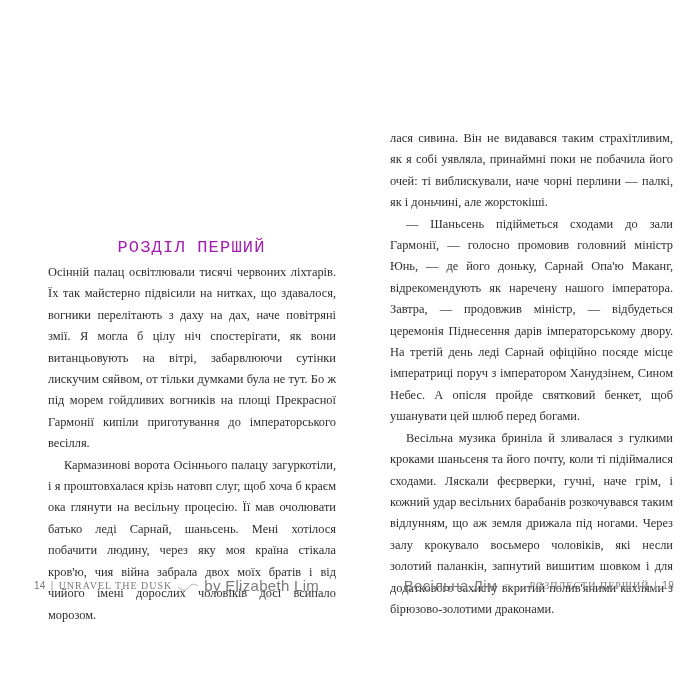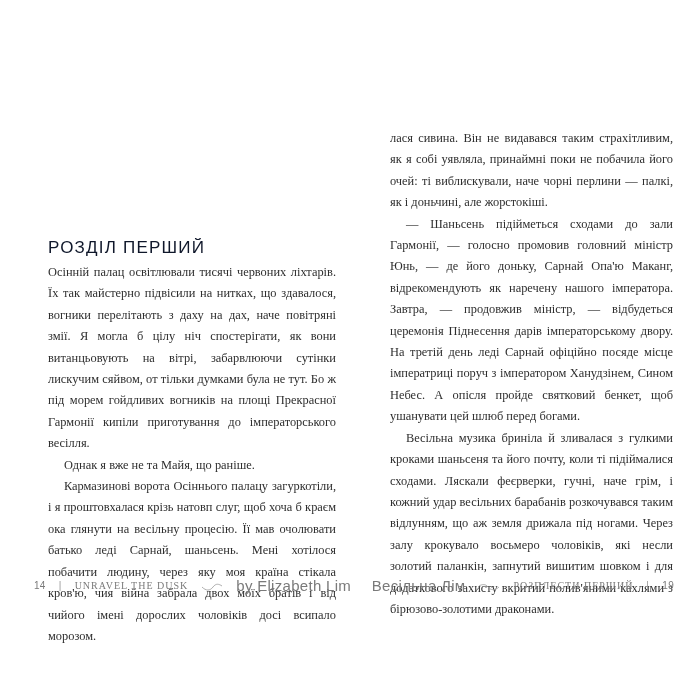--- a/index.html
+++ b/index.html
@@ -3,49 +3,48 @@
 <meta charset="utf-8">
 <style>
   html, body { margin:0; padding:0; background:#ffffff; }
   body { width:700px; height:700px; position:relative; overflow:hidden;
          font-family:"DejaVu Serif", "Liberation Serif", serif; color:#2b2b2b; }
   .page { position:absolute; top:0; height:528px; }
   .page-left { left:0; width:350px; }
   .page-right { left:350px; width:350px; }
 
   .chapter-title { position:absolute; left:48px; width:287px; top:227px;
-    font-family:Liberation Sans, sans-serif; font-size:17px;
-    letter-spacing:1.2px; color:#0f172a; font-weight:normal; }
+    text-align:center; font-family:Liberation Mono, monospace; font-size:17px;
+    letter-spacing:1.2px; color:#a21caf; font-weight:normal; }
 
   .text-block { position:absolute; font-family:"Liberation Serif", serif;
     font-size:12.4px; line-height:21.4px; color:#2e2e2e; }
   .page-left .text-block { left:48px; width:288px; top:262px; }
   .page-right .text-block { left:40px; width:283px; top:128px; }
 
   .text-block p { margin:0; text-align:justify; text-indent:16px; hyphens:manual; }
   .text-block p.noindent { text-indent:0; }
 
   .footer { position:absolute; top:577px; font-family:"Liberation Sans", sans-serif;
     font-size:10px; color:#7a7a7a; letter-spacing:0.3px; white-space:nowrap;
-    display:flex; align-items:center; gap:13px; }
+    display:flex; align-items:center; gap:5px; }
   .page-left .footer { left:34px; }
   .page-right .footer { right:26px; }
   .footer .sep { color:#9a9a9a; }
   .footer .title-caps { letter-spacing:1px; font-family:"Liberation Serif", serif; font-size:10px;text-align:right; }
   .footer .swash { display:inline-block; width:22px; height:8px; }
   .footer .author { font-size:15px; }
 </style>
 </head>
 <body>
 
 <div class="page page-left">
   <h1 class="chapter-title">РОЗДІЛ ПЕРШИЙ</h1>
   <div class="text-block">
     <p class="noindent">Осінній палац освітлювали тисячі червоних ліхтарів. Їх так майстерно підвісили на нитках, що здавалося, вогники перелітають з даху на дах, наче повітряні змії. Я могла б цілу ніч спостерігати, як вони витанцьовують на вітрі, забарвлюючи сутінки лискучим сяйвом, от тільки думками була не тут. Бо ж під морем гойдливих вогників на площі Прекрасної Гармонії кипіли приготування до імператорського весілля.</p>
-    <p>Однак я вже не та Майя, що раніше.</p>
     <p>Кармазинові ворота Осіннього палацу загуркотіли, і я проштовхалася крізь натовп слуг, щоб хоча б краєм ока глянути на весільну процесію. Її мав очолювати батько леді Сарнай, шаньсень. Мені хотілося побачити людину, через яку моя країна стікала кров'ю, чия війна забрала двох моїх братів і від чийого імені дорослих чоловіків досі всипало морозом.</p>
 
   </div>
   <div class="footer">
     <span>14</span>
     <span class="sep">|</span>
     <span class="title-caps">UNRAVEL THE DUSK</span>
     <span class="swash">
       <svg width="22" height="8" viewBox="0 0 22 8">
           <path d="M1 4 C5 8, 9 8, 12 4 S18 1, 21 3" fill="none" stroke="#9a9a9a" stroke-width="0.8"></path>

